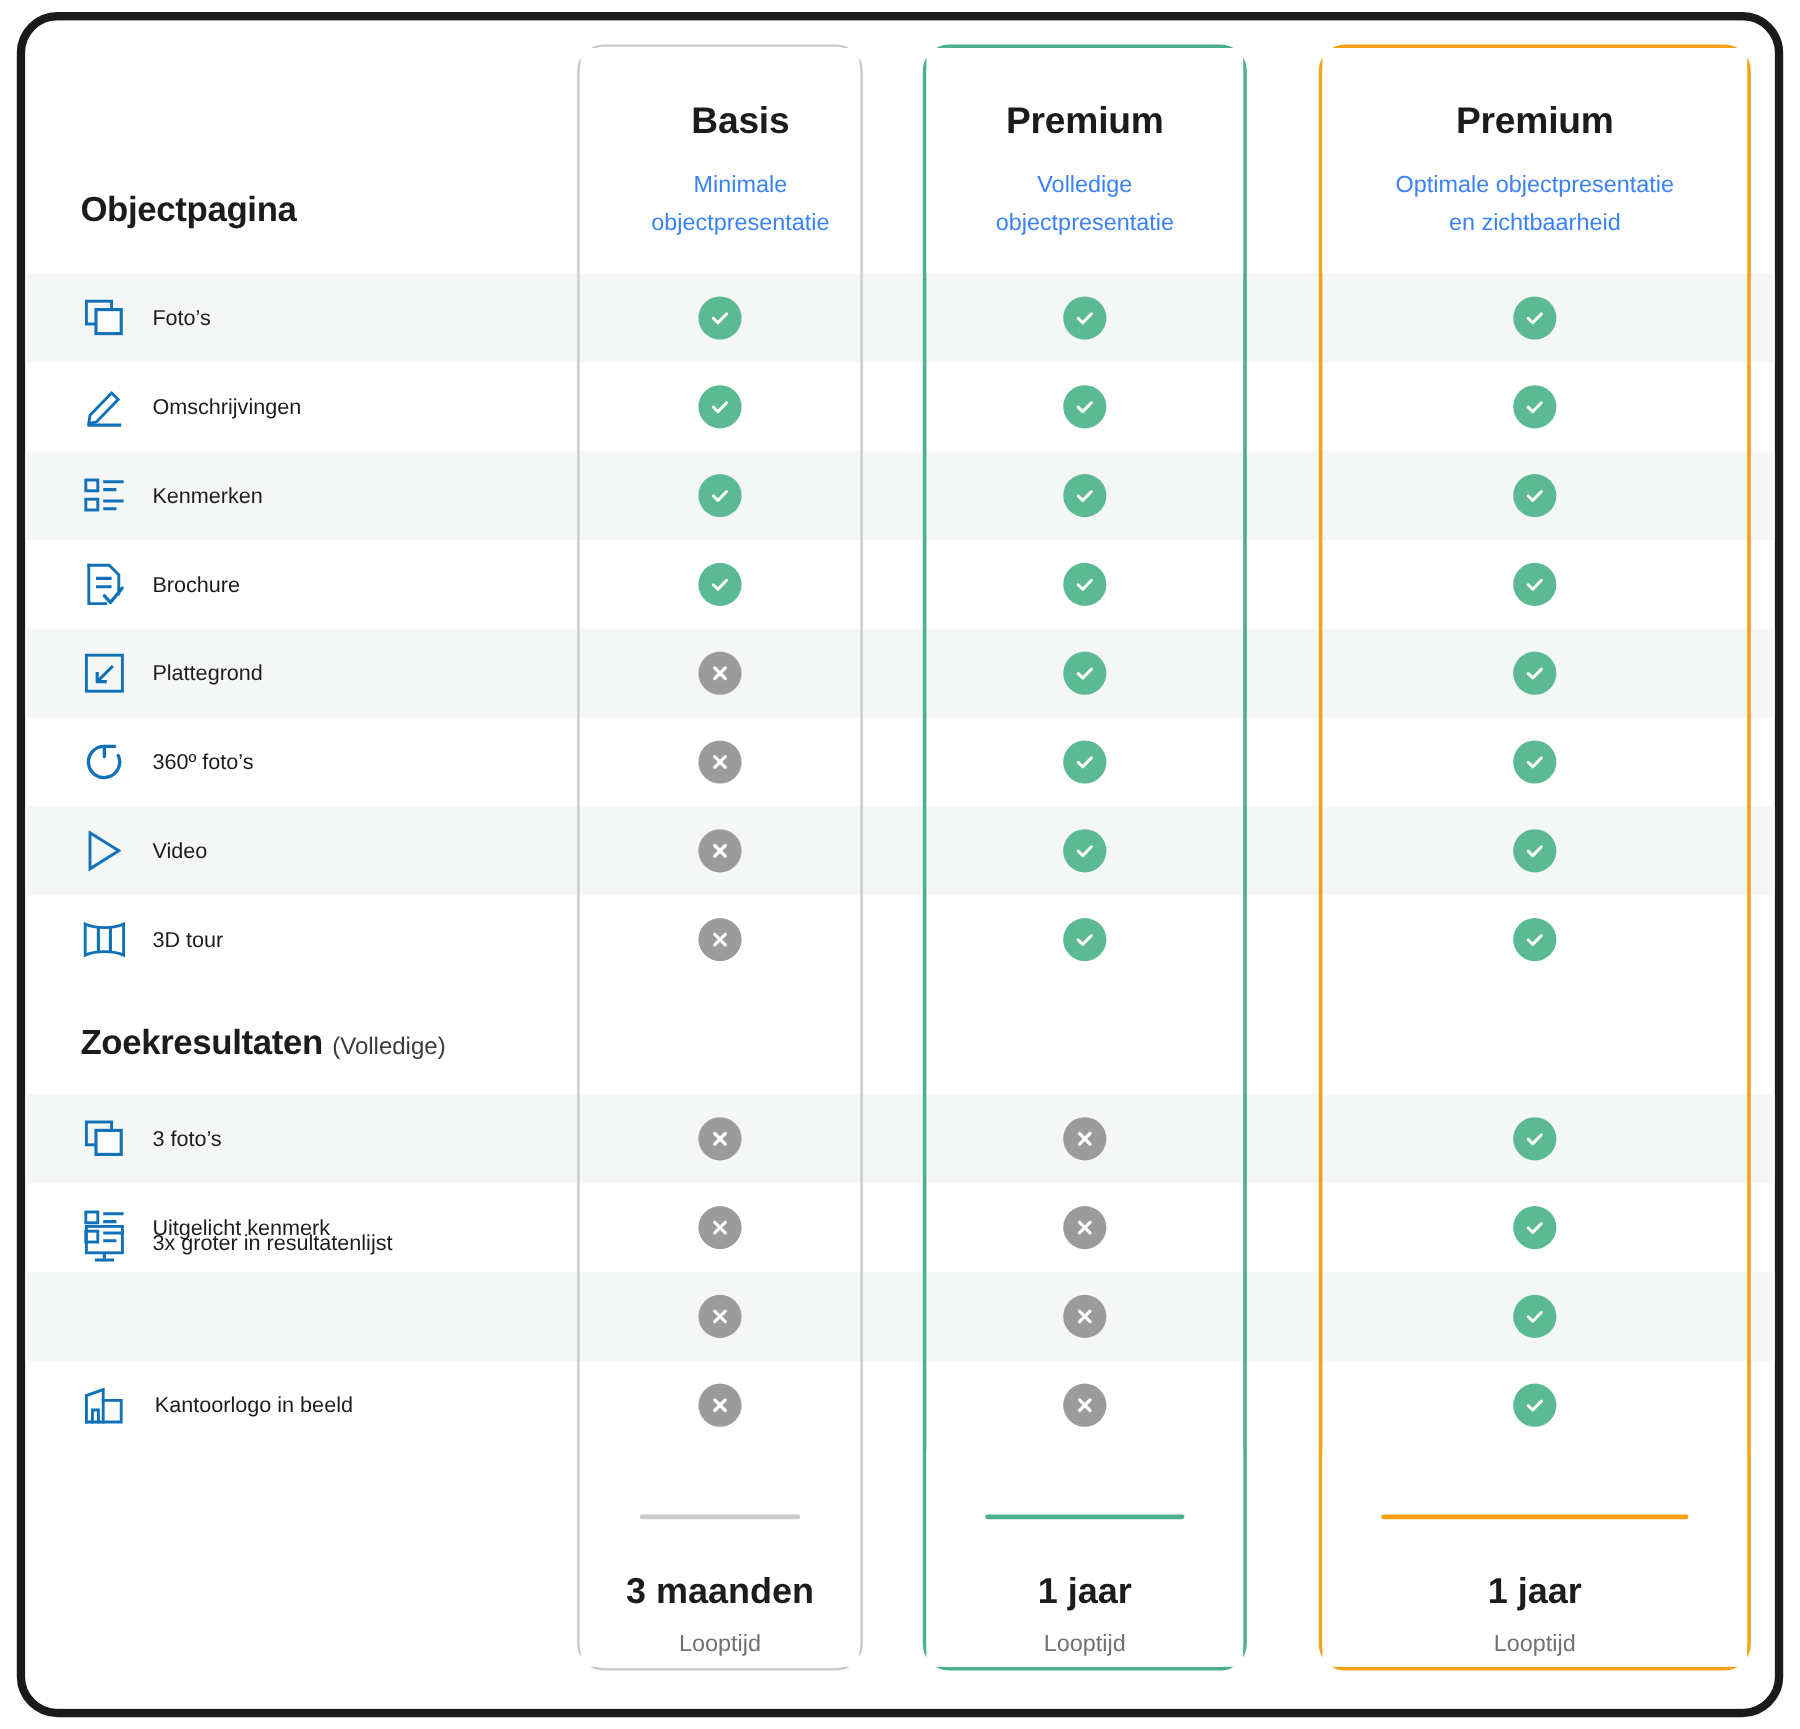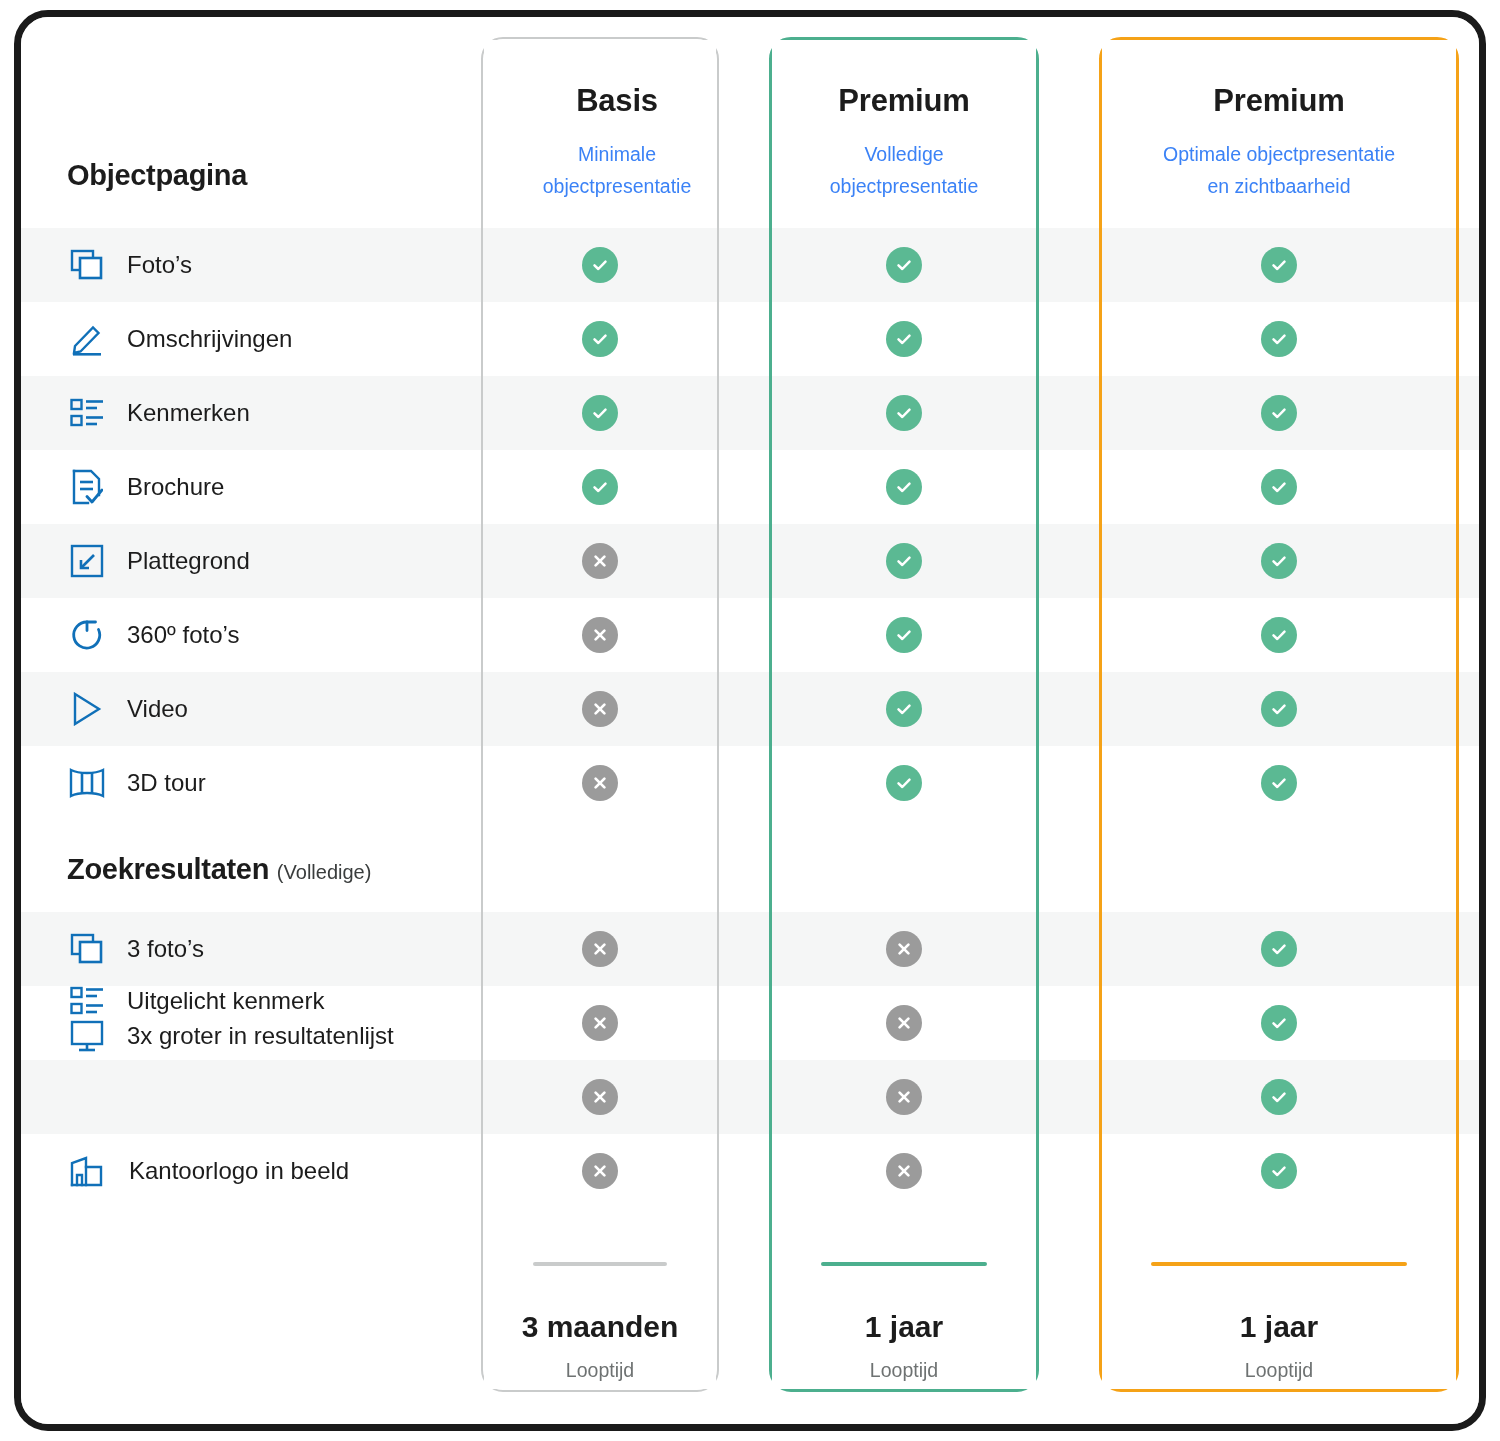--- a/index.html
+++ b/index.html
@@ -105,21 +105,21 @@
     align-items:center;
     gap:20px;
   }
   .feat .ico{
     width:40px;height:40px;
     display:flex;align-items:center;justify-content:center;
     flex:0 0 40px;
   }
   .feat .ico svg{display:block;}
   .feat .lbl{
-    font-size:24px;
+    font-size:18px;
     color:#1c1c1c;
     font-weight:400;
     white-space:nowrap;
   }
 
   
   .mark{
     position:absolute;
     width:36px;height:36px;
     border-radius:50%;
@@ -289,21 +289,21 @@
         </div>
         <div class="feat" style="top: 895px;">
           <span class="ico">
             <svg width="34" height="32" viewBox="0 0 34 32">
               <rect x="2" y="2" width="21" height="19" fill="none" stroke="#1070b8" stroke-width="2.4" stroke-linecap="square" stroke-linejoin="miter"></rect>
               <rect x="10" y="9" width="21" height="20" fill="#fff" stroke="#1070b8" stroke-width="2.6"></rect>
             </svg>
           </span>
           <span class="lbl">3 foto’s</span>
         </div>
-        <div class="feat" style="top: 947px;">
+        <div class="feat" style="top: 969px;">
           <span class="ico">
             <svg width="34" height="30" viewBox="0 0 34 30">
               <rect x="1.5" y="2" width="10" height="9" fill="none" stroke="#1070b8" stroke-width="2.4" stroke-linecap="square" stroke-linejoin="miter"></rect>
               <rect x="1.5" y="18" width="10" height="9" fill="none" stroke="#1070b8" stroke-width="2.4" stroke-linecap="square" stroke-linejoin="miter"></rect>
               <line x1="16" y1="3.5" x2="33" y2="3.5" stroke="#1070b8" stroke-width="2.6"></line>
               <line x1="16" y1="10" x2="27" y2="10" stroke="#1070b8" stroke-width="2.6"></line>
               <line x1="16" y1="19.5" x2="33" y2="19.5" stroke="#1070b8" stroke-width="2.6"></line>
               <line x1="16" y1="26" x2="27" y2="26" stroke="#1070b8" stroke-width="2.6"></line>
             </svg>
           </span>

